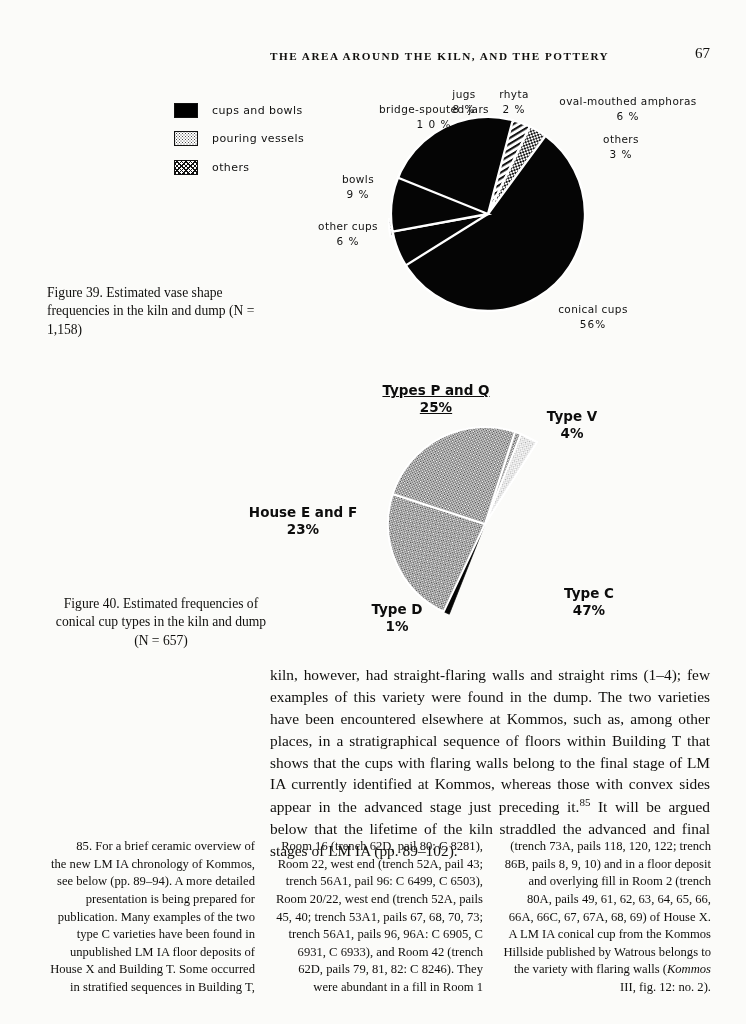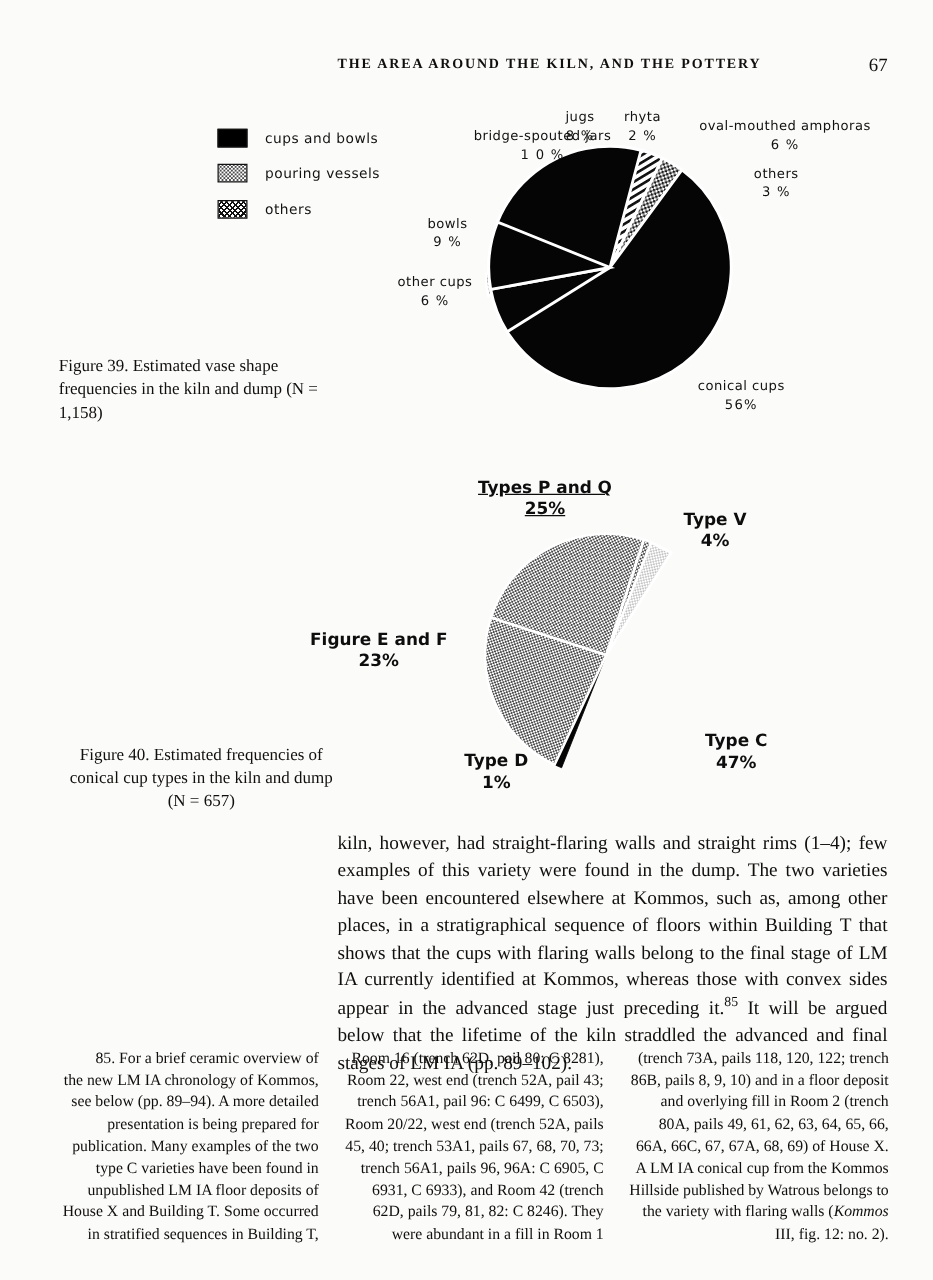--- a/index.html
+++ b/index.html
@@ -11,21 +11,21 @@
     font-family: "Liberation Serif", serif;
     color: #100f0d;
     position: relative;
     overflow: hidden;
   }
   .page { position:absolute; inset:0; }
 
   
   .runhead {
     position:absolute; left:270px; top:45px; width:440px;
-    display:flex; justify-content:space-between; align-items:flex-start;
+    display:flex; justify-content:space-between; align-items:flex-end;
   }
   .runhead-title {
     font-size:11.2px; letter-spacing:1.5px; font-variant:small-caps;
     text-transform:uppercase; font-weight:600;
   }
   .runhead-page { font-size:15px;margin-left:22px; }
 
   
   .caption {
     position:absolute; left:47px; width:228px;
@@ -267,21 +267,21 @@
       <span>Types P and Q</span><br>
       <span>25%</span>
     </div>
 
     <div class="clabel2" style="left:232px; top:26px; width:80px;">
       <span>Type V</span><br>
       <span>4%</span>
     </div>
 
     <div class="clabel2" style="left:-72px; top:122px; width:150px;">
-      <span>Figure E and F</span><br>
+      <span>House E and F</span><br>
       <span>23%</span>
     </div>
 
     <div class="clabel2" style="left:52px; top:219px; width:90px;">
       <span>Type D</span><br>
       <span>1%</span>
     </div>
 
     <div class="clabel2" style="left:244px; top:203px; width:90px;">
       <span>Type C</span><br>

